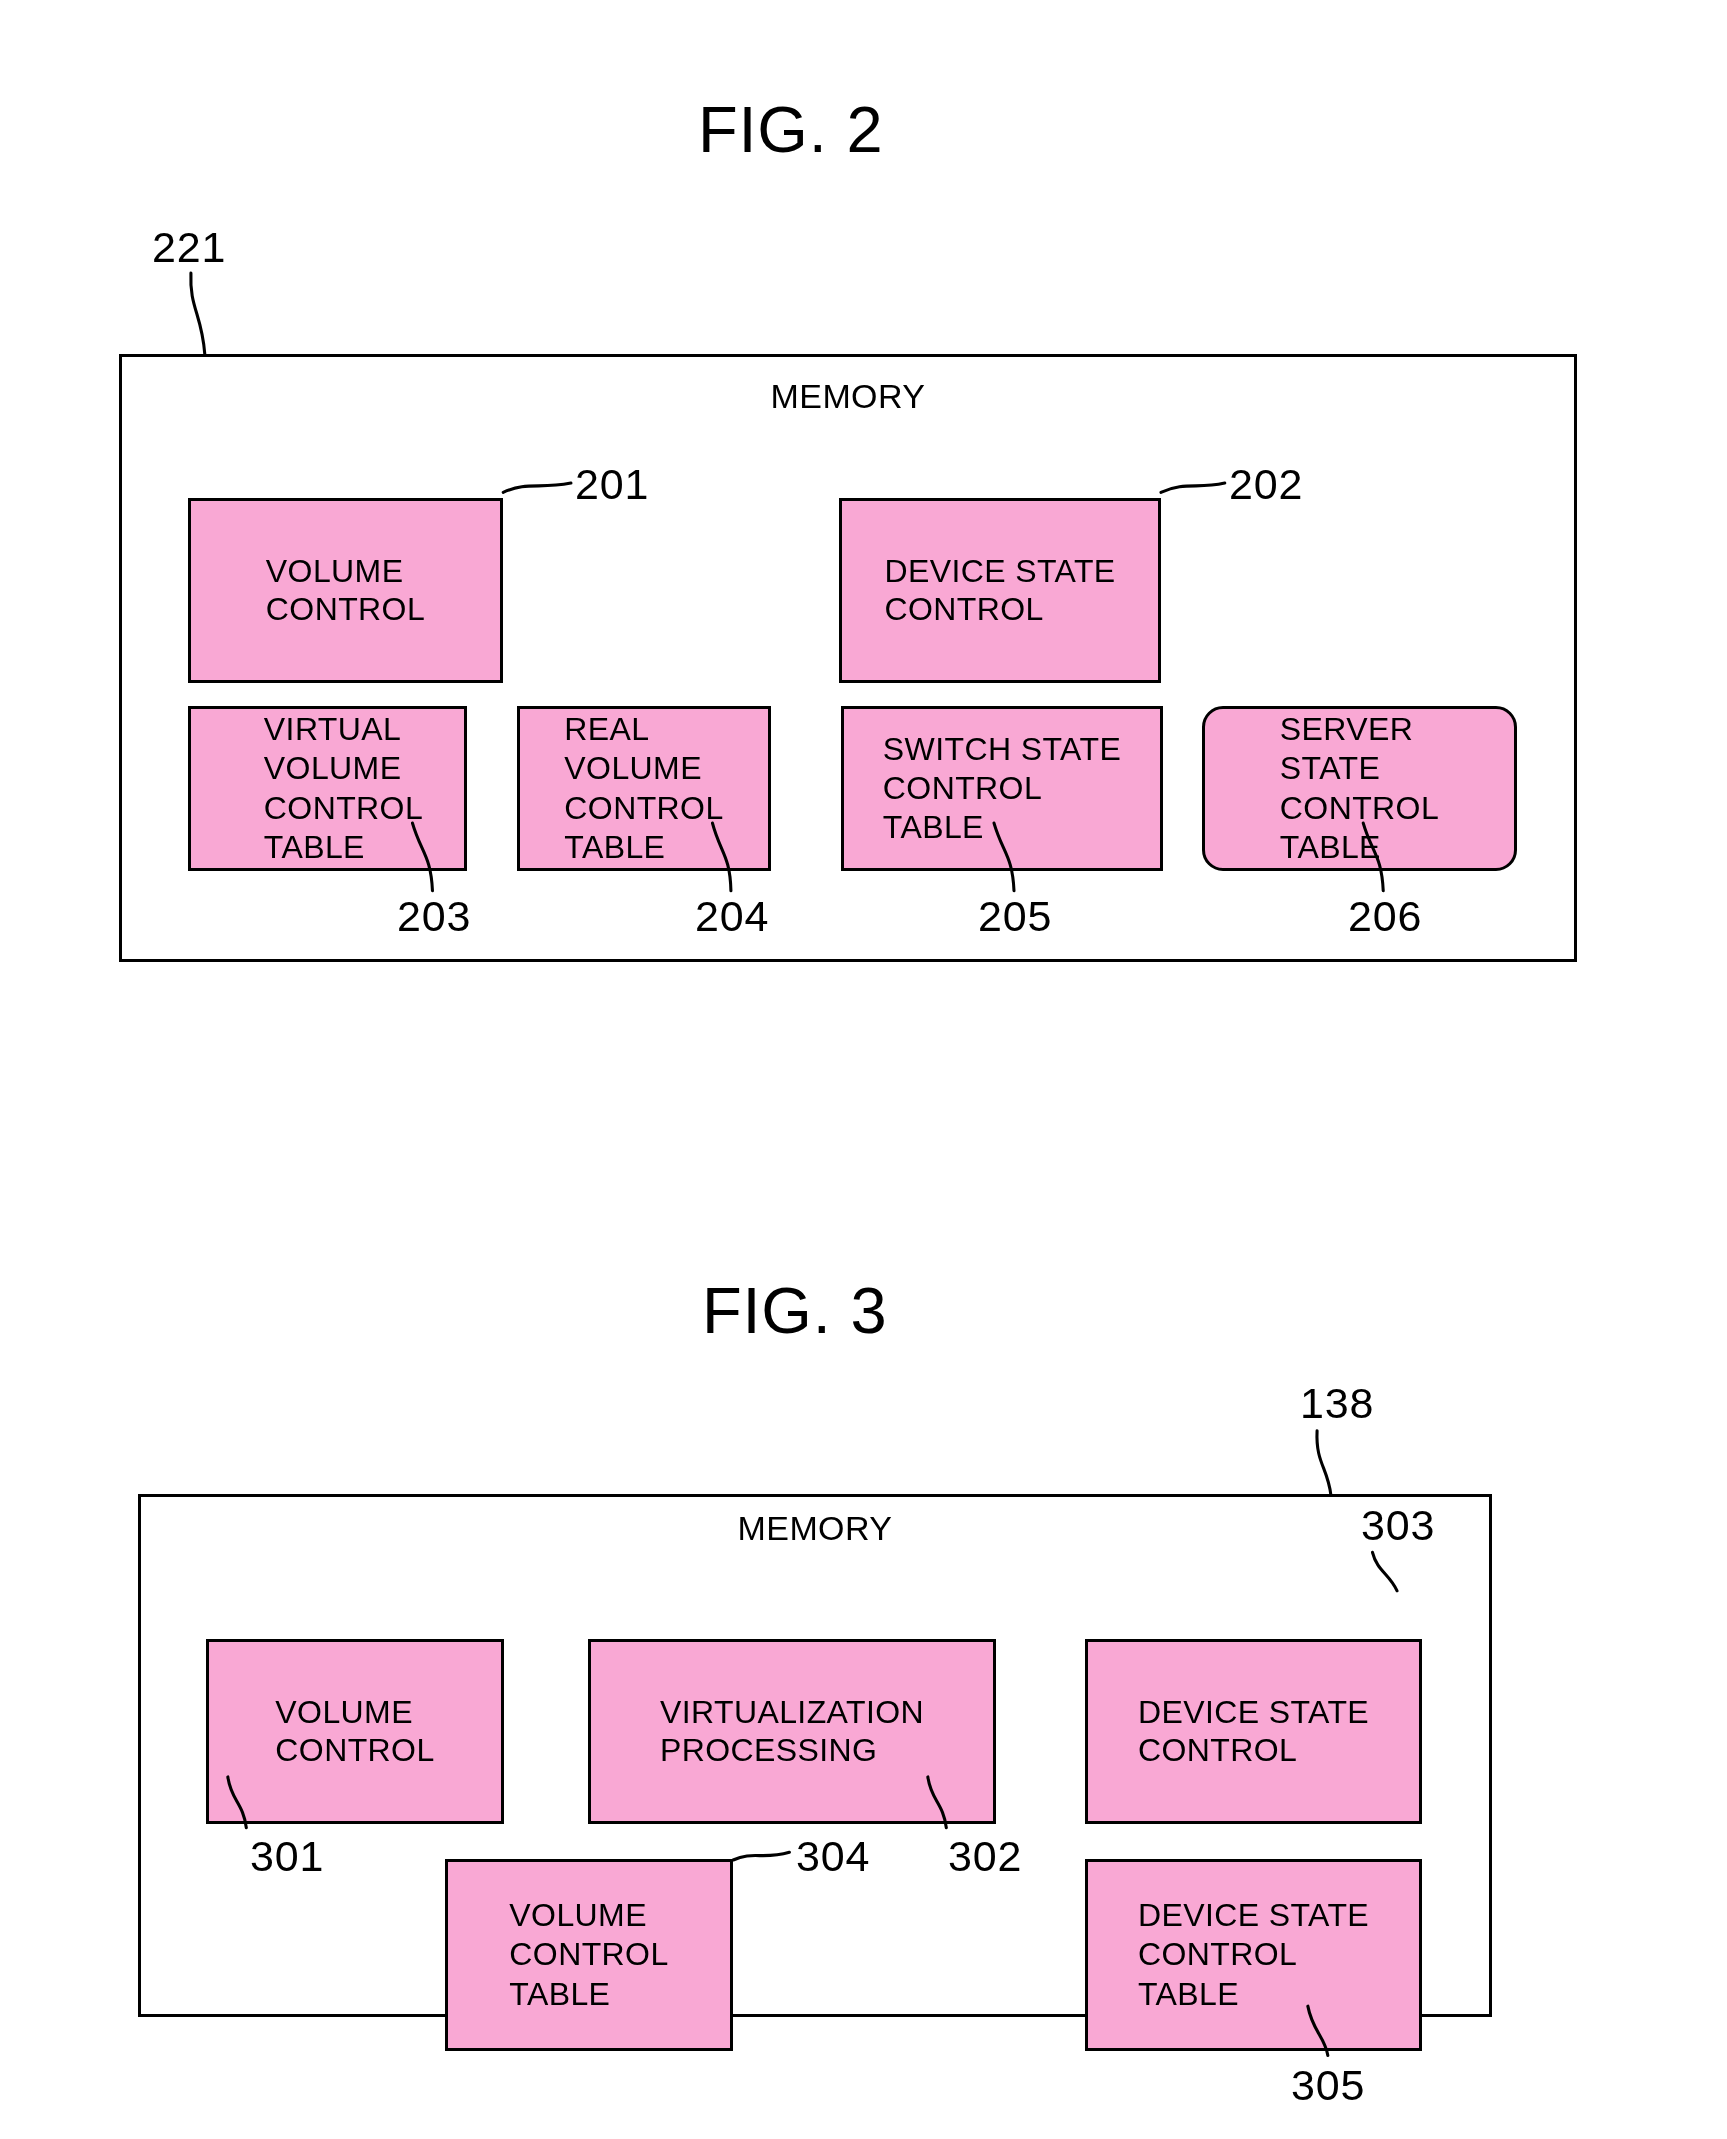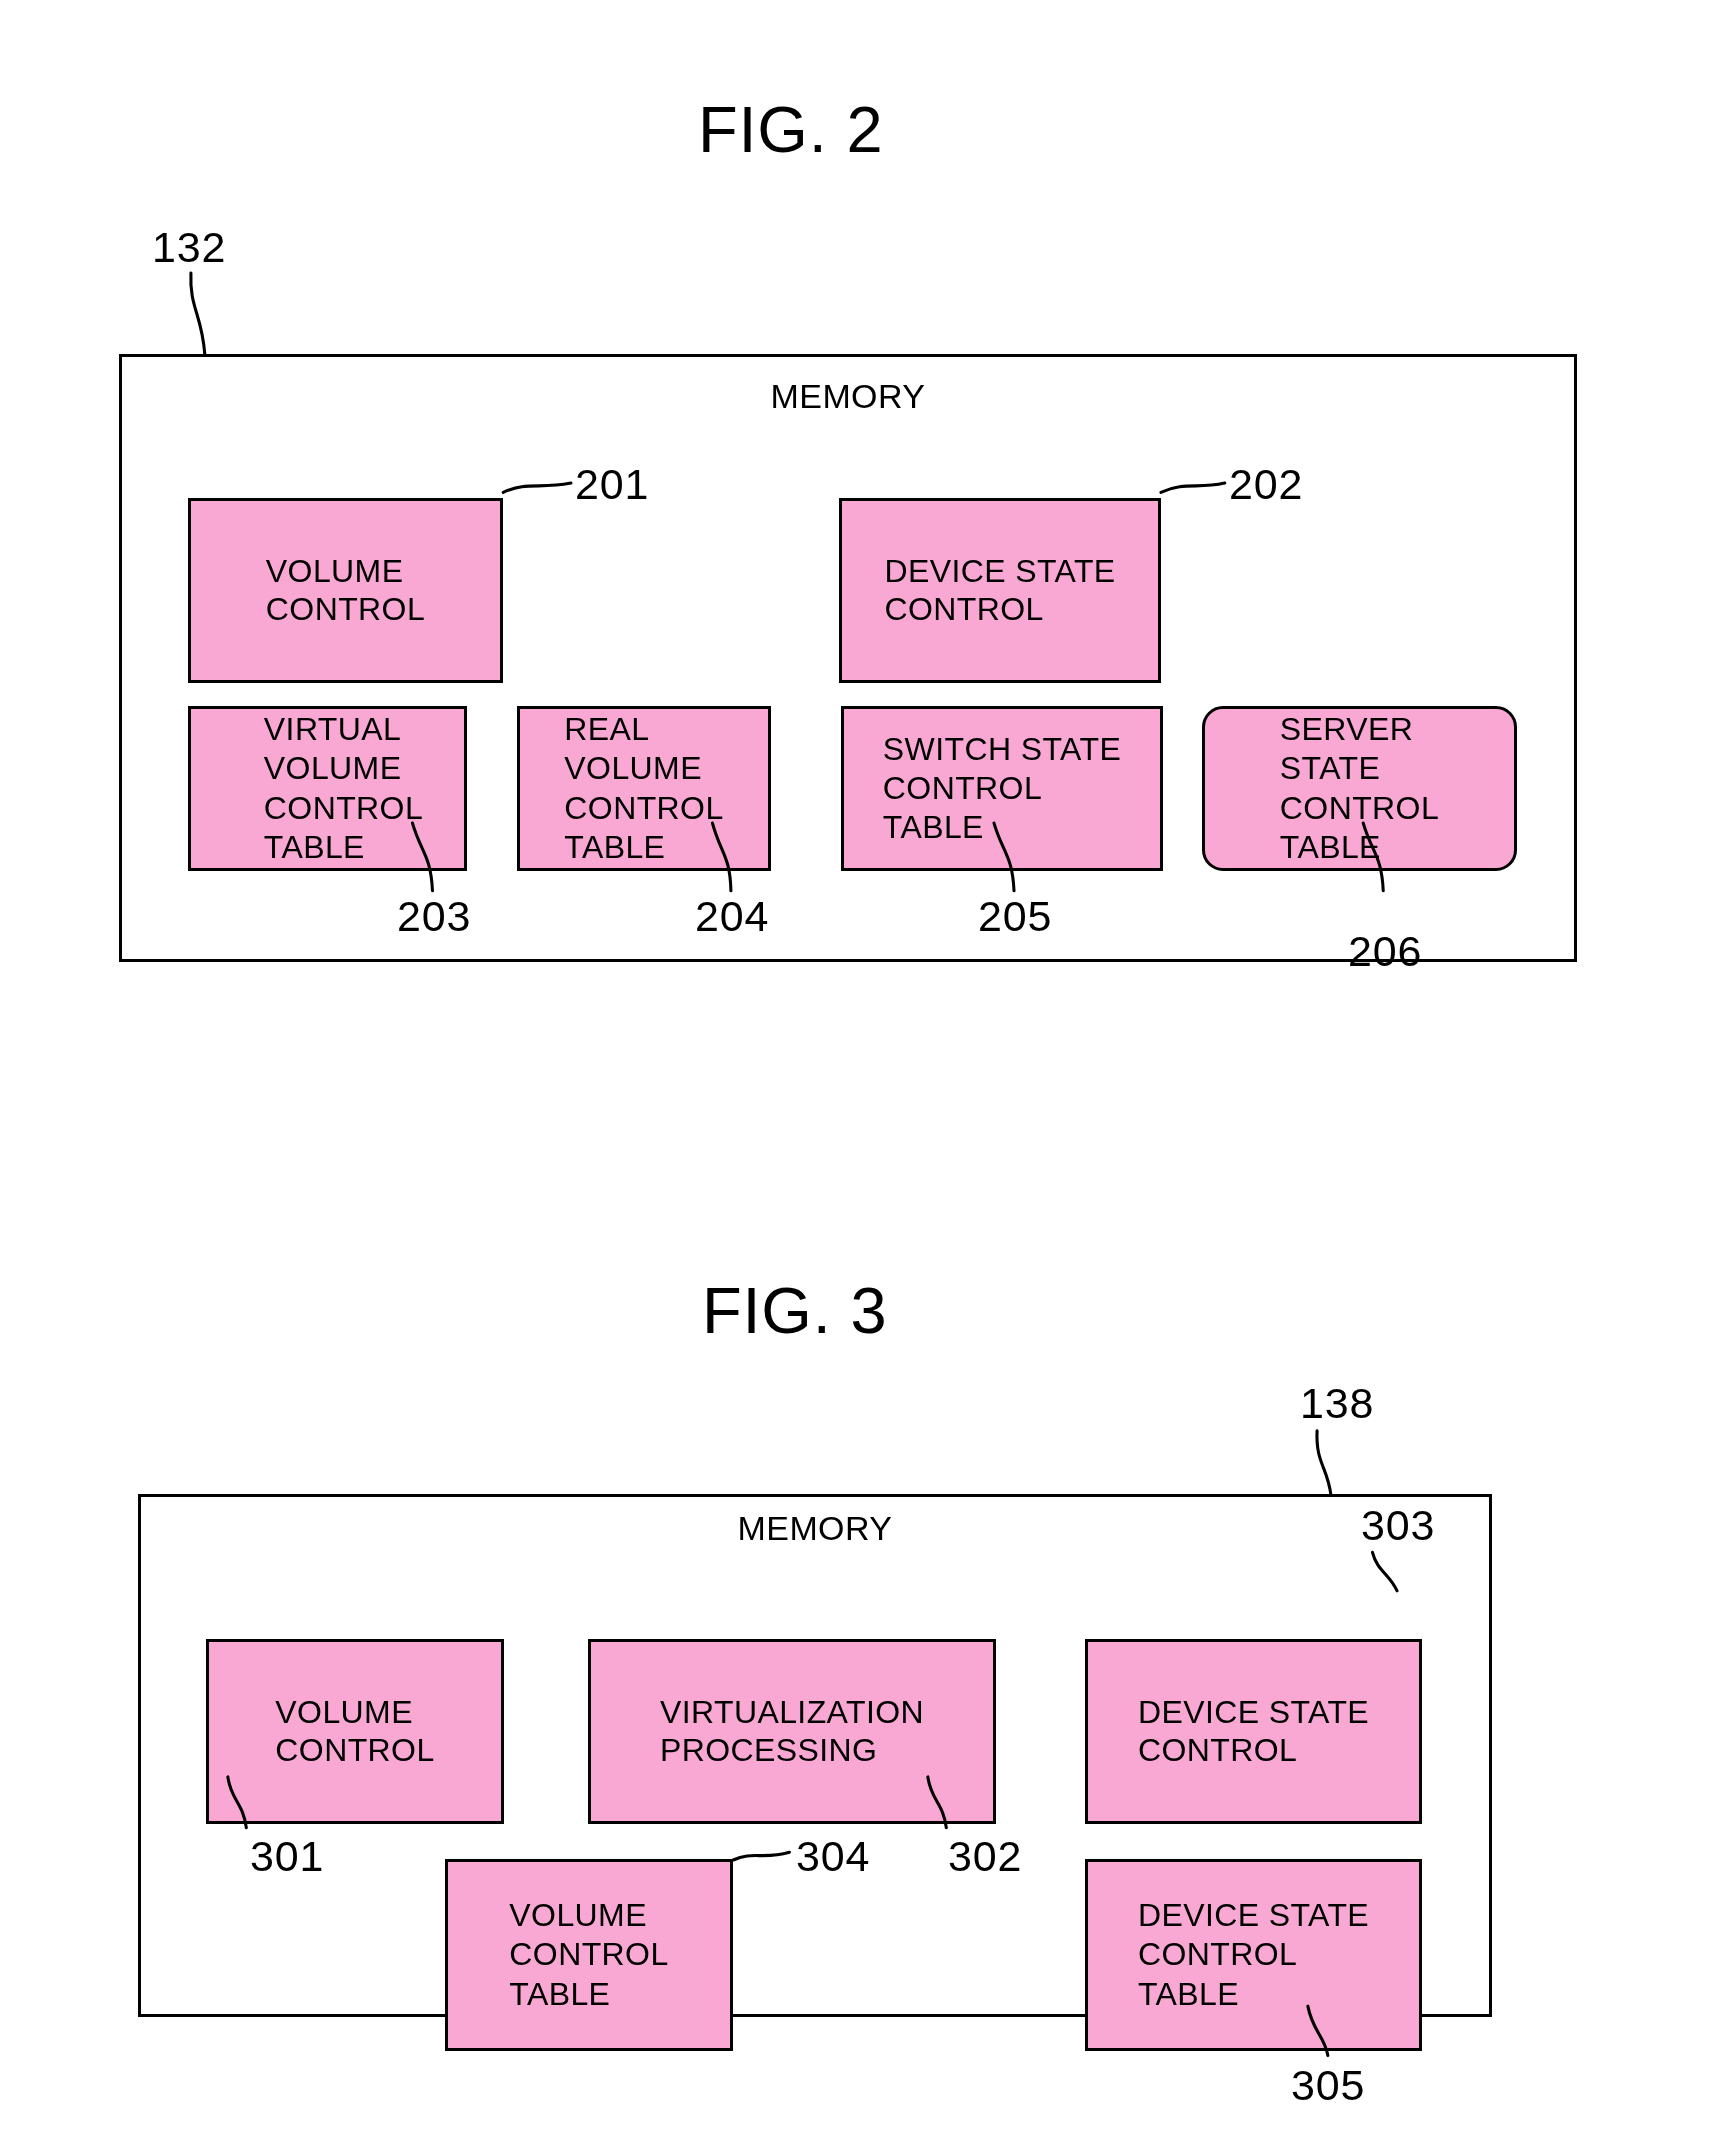--- a/index.html
+++ b/index.html
@@ -81,21 +81,21 @@
     stroke: #000;
     stroke-width: 4;
     stroke-linecap: round;
   }
 </style>
 </head>
 <body>
 
 <div class="fig-title" style="left:698px; top:92px;">FIG. 2</div>
 
-<div class="ref" style="left:152px; top:223px;">132</div>
+<div class="ref" style="left:152px; top:223px;">221</div>
 
 <div class="memory-frame" id="fig2-frame" style="left:119px; top:354px; width:1458px; height:248px;"></div>
 <div class="memory-frame" style="left:119px; top:354px; width:1458px; height:608px;"></div>
 
 <div class="memory-label" style="left:848px; top:377px;">MEMORY</div>
 
 <div class="box" style="left:188px; top:450px; width:315px; height:185px;">
   <span class="box-text">VOLUME
 CONTROL</span>
 </div>
@@ -129,21 +129,21 @@
 TABLE</span>
 </div>
 <div class="ref" style="left:978px; top:892px;">205</div>
 
 <div class="box tbl" style="left:1202px; top:658px; width:315px; height:165px;border-radius:21px;">
   <span class="box-text">SERVER
 STATE
 CONTROL
 TABLE</span>
 </div>
-<div class="ref" style="left:1348px; top:892px;margin-top:35px;">206</div>
+<div class="ref" style="left:1348px; top:892px;">206</div>
 
 <div class="fig-title" style="left:702px; top:1273px;">FIG. 3</div>
 
 <div class="ref" style="left:1300px; top:1379px;">138</div>
 
 <div class="memory-frame" style="left:138px; top:1494px; width:1354px; height:523px;"></div>
 
 <div class="memory-label" style="left:815px; top:1509px;">MEMORY</div>
 
 <div class="ref" style="left:1361px; top:1501px;">303</div>

